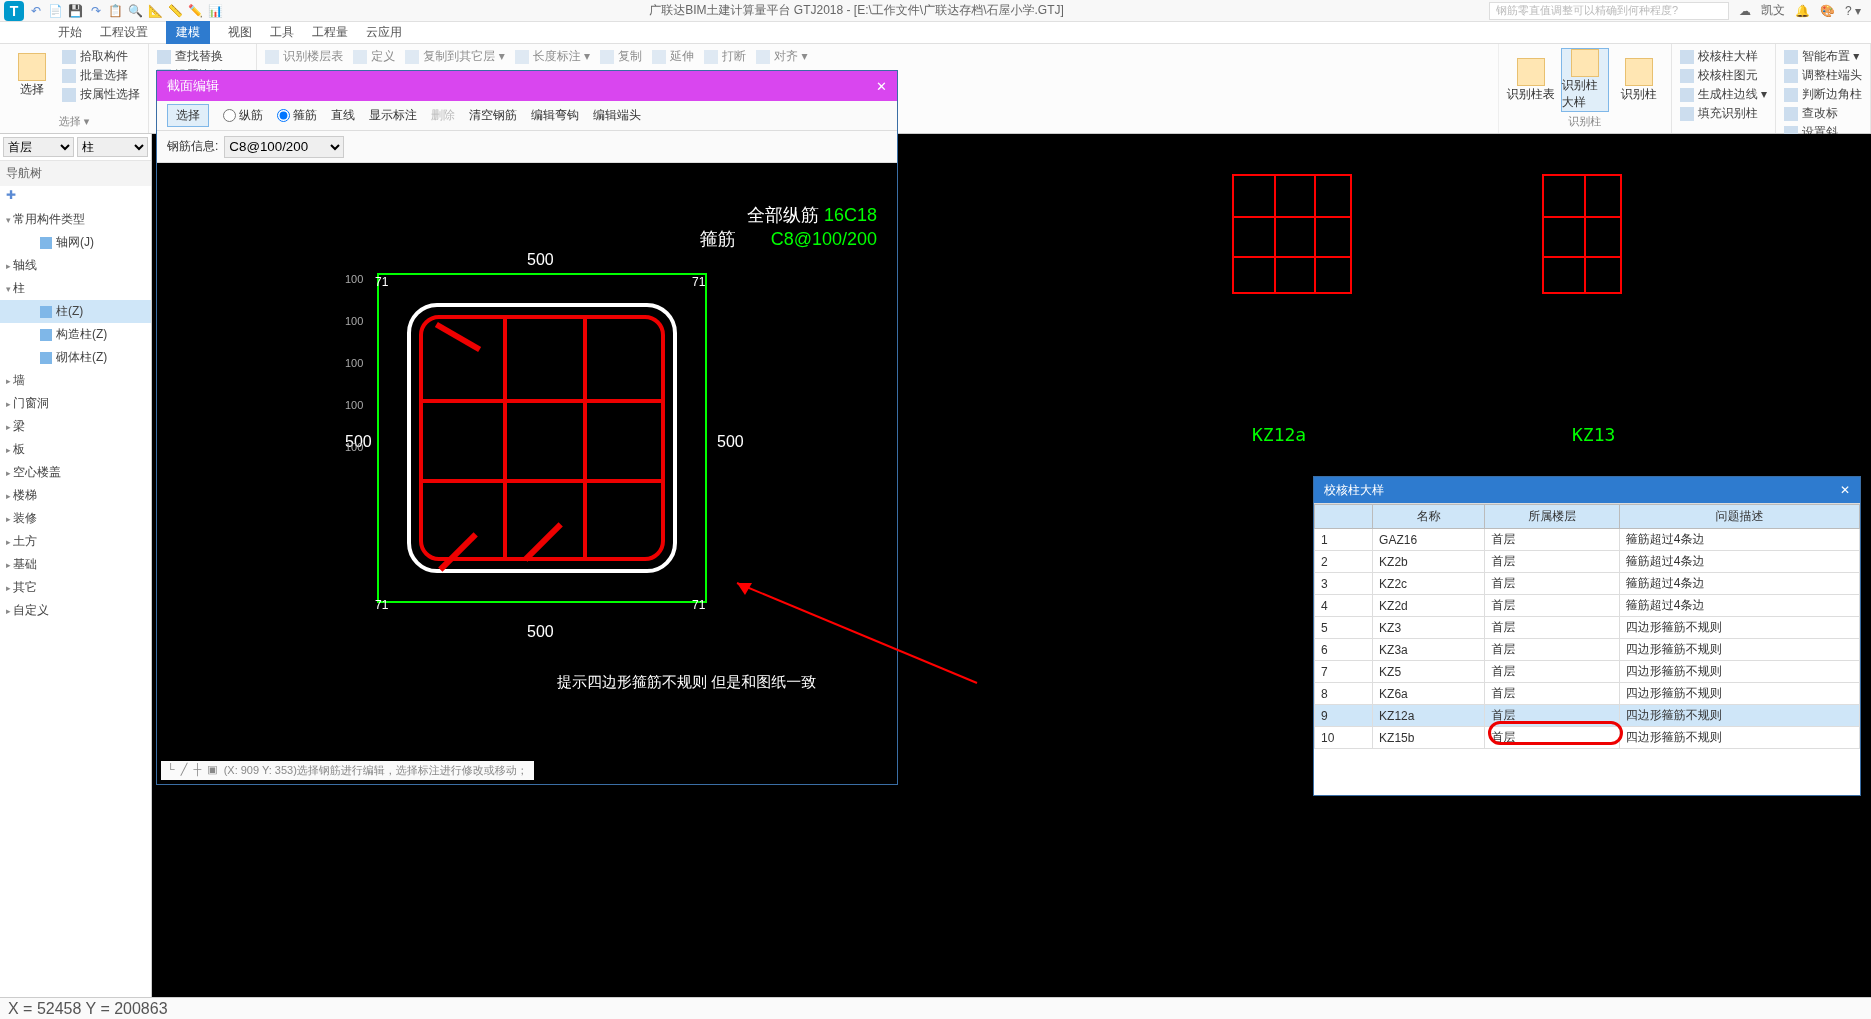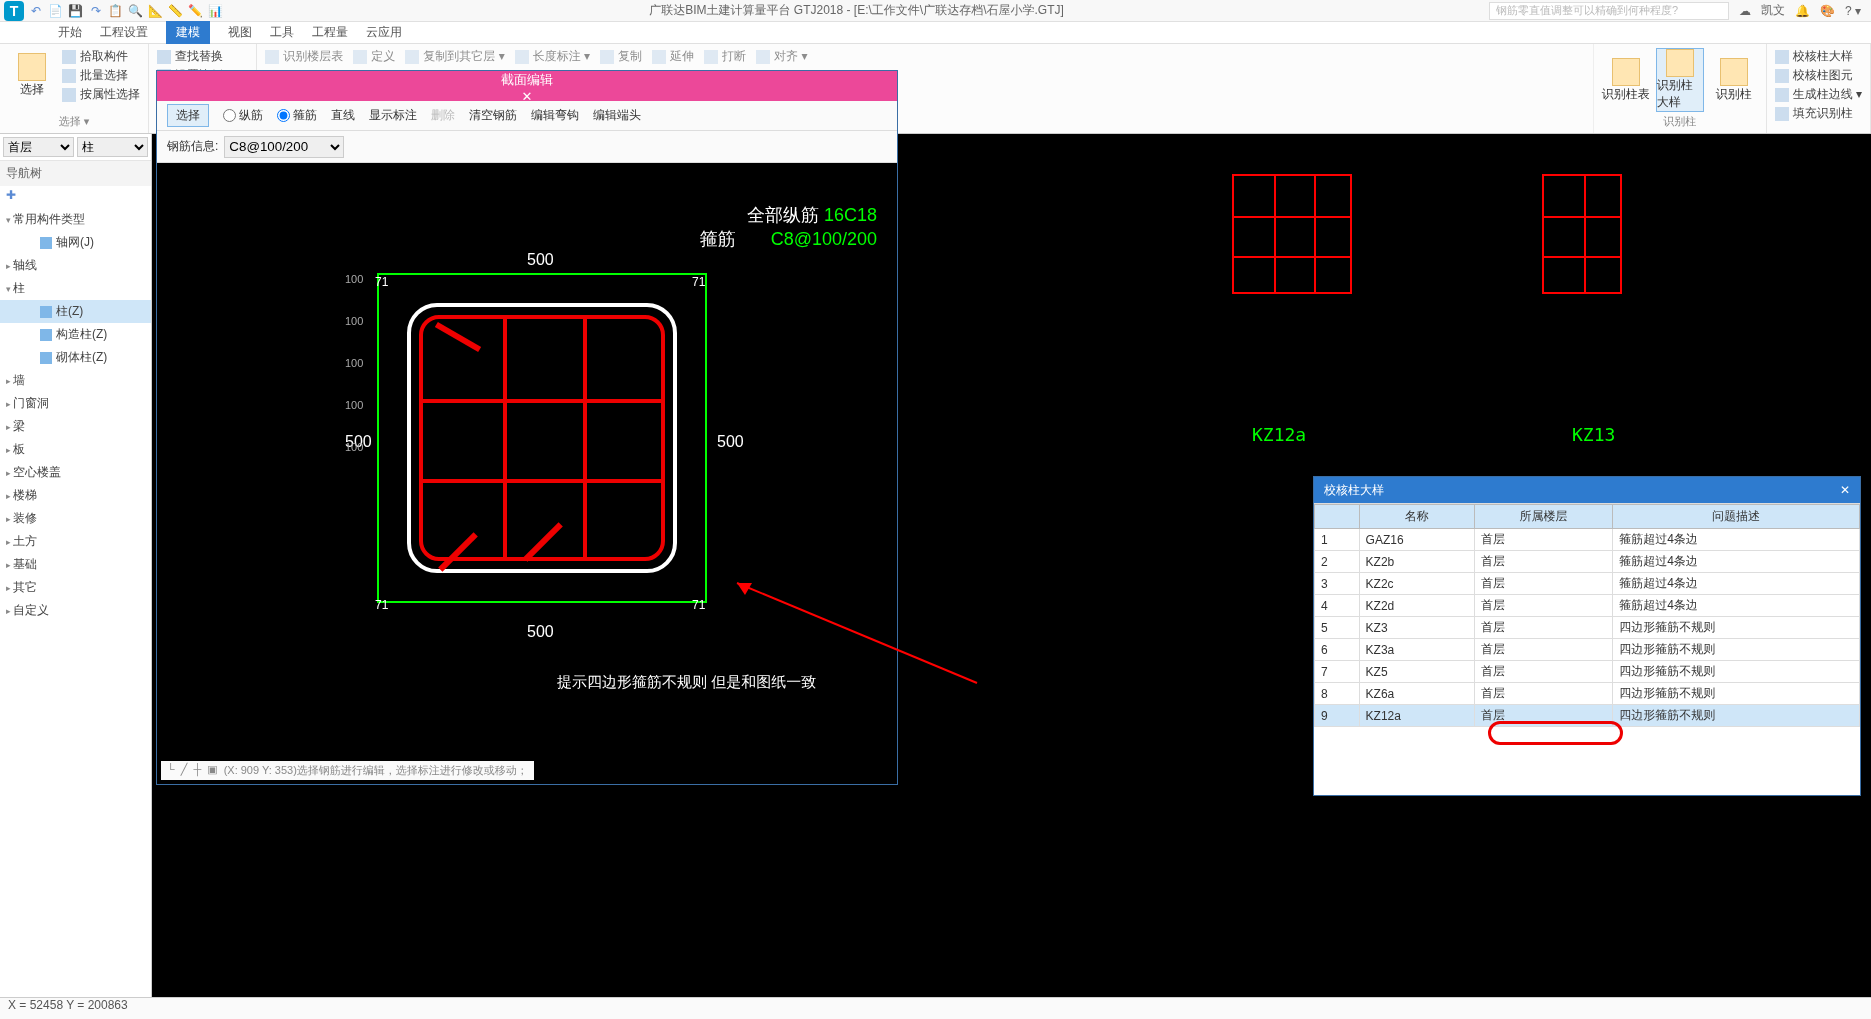--- a/index.html
+++ b/index.html
@@ -44,21 +44,21 @@
 .tree .cat.open::before { content: "▾ "; }
 .tree .item { padding: 3px 6px 3px 40px; color: #444; cursor: pointer; display: flex; align-items: center; gap: 4px; }
 .tree .item.selected { background: #cfe6f8; }
 .tree .item .ico-col { width: 12px; height: 12px; background: #7fb7e8; }
 
 
 .canvas-area { flex: 1; position: relative; background: #000; }
 
 
 .dialog { position: absolute; left: 156px; top: 70px; width: 742px; height: 715px; background: #000; border: 1px solid #3a6ea5; z-index: 20; }
-.dialog-title { height: 30px; background: #ec4899; color: #fff; display: flex; align-items: center; justify-content: space-between; padding: 0 10px; font-size: 13px; flex-direction: column; }
+.dialog-title { height: 30px; background: #d946ef; color: #fff; display: flex; align-items: center; justify-content: space-between; padding: 0 10px; font-size: 13px; }
 .dialog-toolbar { height: 30px; background: #fafafa; display: flex; align-items: center; gap: 14px; padding: 0 10px; font-size: 12px; border-bottom: 1px solid #ddd; }
 .dialog-toolbar .btn-sel { background: #e0eef9; border: 1px solid #7fb7e8; padding: 2px 8px; }
 .dialog-toolbar label { display: flex; align-items: center; gap: 3px; }
 .dialog-toolbar .disabled { color: #bbb; }
 .dialog-info { height: 32px; background: #fafafa; display: flex; align-items: center; gap: 6px; padding: 0 10px; border-bottom: 1px solid #ddd; }
 .dialog-info select { width: 120px; height: 22px; border: 1px solid #ccc; }
 .dialog-canvas { flex: 1; background: #000; position: relative; height: calc(100% - 92px); }
 
 
 .validate-panel { position: absolute; right: 10px; top: 476px; width: 548px; height: 320px; background: #fff; border: 1px solid #3a6ea5; z-index: 30; display: flex; flex-direction: column; }
@@ -67,21 +67,21 @@
 .validate-filters label { display: flex; align-items: center; gap: 3px; }
 .validate-filters input[type=checkbox] { accent-color: #2e7bcf; }
 .validate-table { flex: 1; overflow-y: auto; border-top: 1px solid #ddd; }
 .validate-table table { width: 100%; border-collapse: collapse; font-size: 12px; }
 .validate-table th { background: #cfe6f8; padding: 3px 6px; border: 1px solid #bbb; color: #333; font-weight: normal; }
 .validate-table td { padding: 2px 6px; border: 1px solid #ddd; }
 .validate-table tr.selected td { background: #cfe6f8; }
 .red-circle { position: absolute; border: 3px solid #e00; border-radius: 50%; pointer-events: none; }
 
 
-.status-bar { height: 22px; border-top: 1px solid #ccc; padding: 0 8px; color: #555; display: flex; align-items: flex-start; font-size: 12px; background: #fafafa; position: fixed; bottom: 0; left: 0; right: 0; }
+.status-bar { height: 22px; border-top: 1px solid #ccc; padding: 0 8px; color: #555; display: flex; align-items: center; font-size: 16px; background: #fafafa; position: fixed; bottom: 0; left: 0; right: 0; }
 .kz-label { position: absolute; color: #0f0; font-family: monospace; font-size: 18px; }
 .column-section { position: absolute; border: 2px solid red; }
 .column-section .bar { position: absolute; background: red; }
 
 </style>
 </head>
 <body>
 
 <div class="title-bar">
   <div class="app-icon">T</div>
@@ -169,20 +169,30 @@
       </div>
     <div class="group-label">识别柱</div>
   </div>
   <div class="ribbon-group">
     <div class="ribbon-small" id="col-check-items">
         <span>校核柱大样</span>
         <span>校核柱图元</span>
         <span>生成柱边线 ▾</span>
         <span>填充识别柱</span>
       </div>
+  </div>
+  <div class="ribbon-group">
+    <div class="ribbon-small" id="col-edit-items">
+        <span>智能布置 ▾</span>
+        <span>调整柱端头</span>
+        <span>判断边角柱</span>
+        <span>查改标</span>
+        <span>设置斜</span>
+      </div>
+    <div class="group-label">柱二次编辑</div>
   </div>
 </div>
 
 <div class="main">
 
   <div class="sidebar">
     <div class="selector-row">
       <select><option>首层</option></select>
       <select><option>柱</option></select>
     </div>
@@ -374,20 +384,26 @@
             <td>KZ6a</td>
             <td>首层</td>
             <td>四边形箍筋不规则</td>
           </tr>
           <tr class="selected">
             <td>9</td>
             <td>KZ12a</td>
             <td>首层</td>
             <td>四边形箍筋不规则</td>
           </tr>
+          <tr>
+            <td>10</td>
+            <td>KZ15b</td>
+            <td>首层</td>
+            <td>四边形箍筋不规则</td>
+          </tr>
         </tbody>
     </table>
   </div>
   <div class="red-circle" style="left:174px;bottom:50px;width:135px;height:24px;border-radius:12px"></div>
 </div>
 
 <div class="status-bar">
   <span>X = 52458 Y = 200863</span>
 </div>
 

